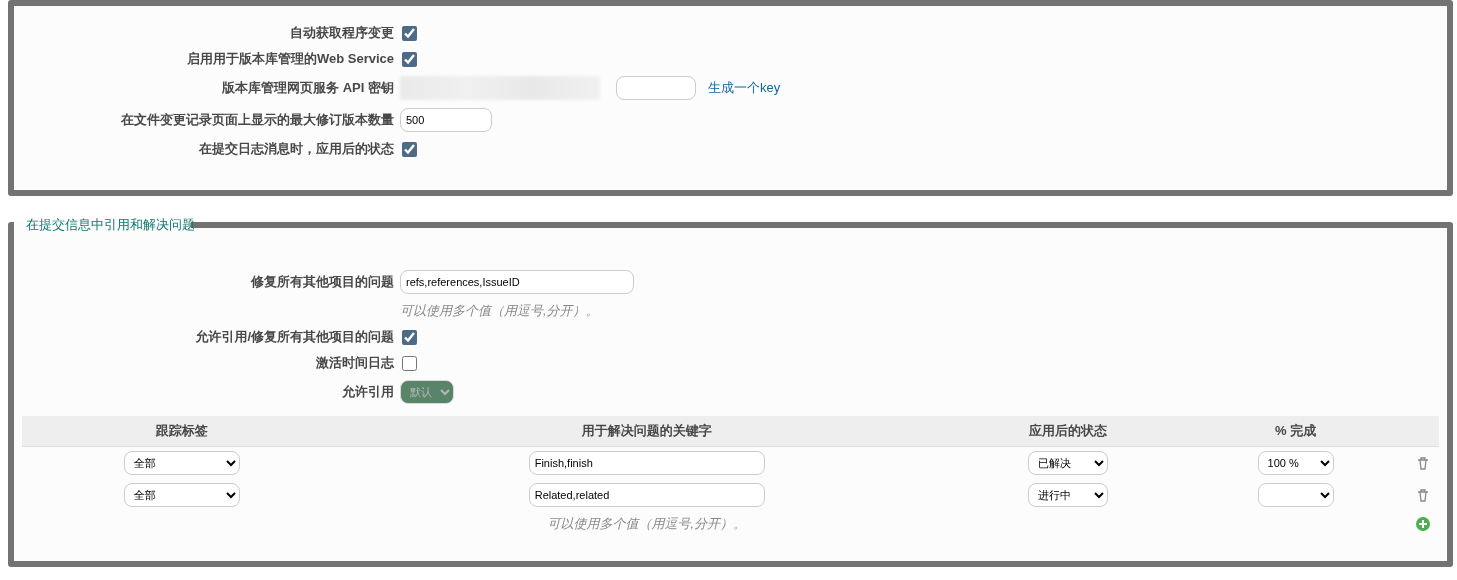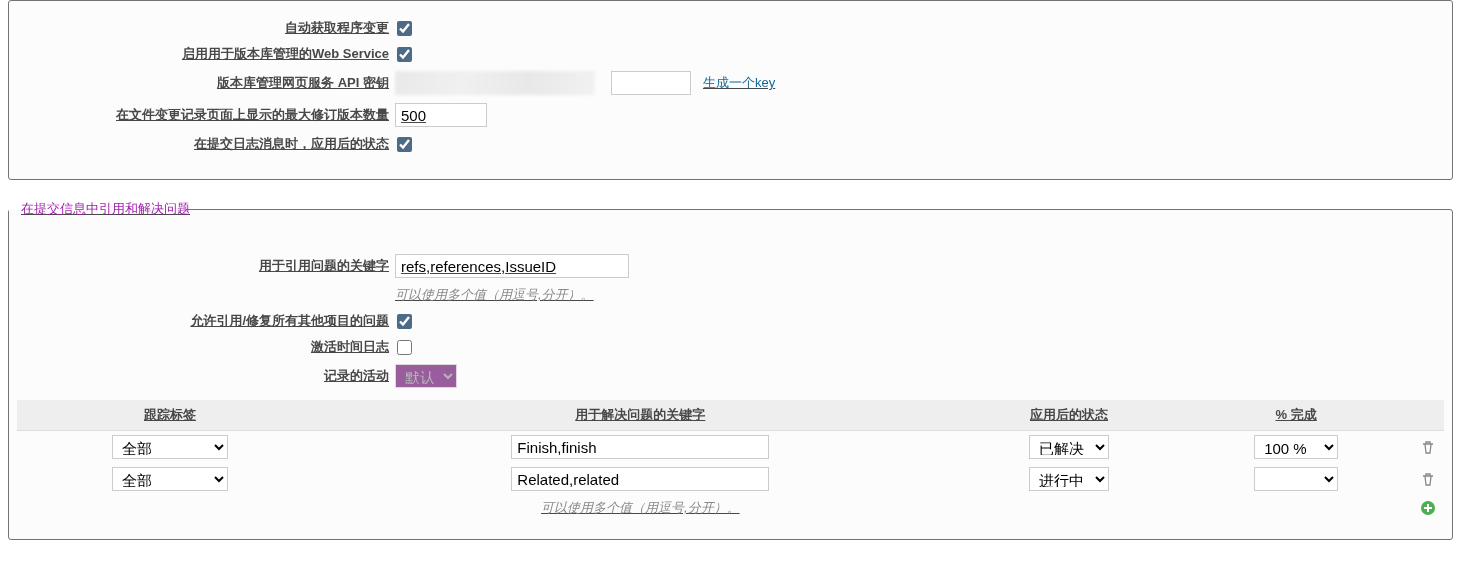--- a/index.html
+++ b/index.html
@@ -5,86 +5,85 @@
   * { box-sizing: border-box; }
   body {
     margin: 0;
     font-family: -apple-system, BlinkMacSystemFont, "Segoe UI", "Microsoft YaHei", sans-serif;
     font-size: 13px;
     color: #484848;
     background: #fff;
     padding: 0;
   }
   .box {
-    border: 1px solid #737373;
+    border: 6px solid #737373;
     background: #fcfcfc;
     border-radius: 3px;
     margin: 0 4px 8px 8px;
-    padding: 10px 0 18px 0;
-    text-decoration: underline;
+    padding: 10px 0 24px 0;
   }
   .form-row {
     display: flex;
     align-items: center;
     margin: 8px 0;
   }
   .form-label {
     width: 386px;
     text-align: right;
     padding-right: 6px;
     font-weight: bold;
     color: #484848;
     font-size: 13px;
   }
   .form-value {
     display: flex;
     align-items: center;
     gap: 12px;
   }
   input[type="text"], select {
-    font-size: 15px;
+    font-size: 11px;
     padding: 3px 5px;
     border: 1px solid #ccc;
-    border-radius: 0;
+    border-radius: 8px;
     background: #fff;
     font-family: inherit;
     height: 24px;
   }
   input.wide { width: 234px; }
   input.mid  { width: 92px; }
   input.api  { width: 80px; }
-  input.tbl  { width: 258px; }
+  input.tbl  { width: 236px; }
   input[type="checkbox"] {
     width: 15px; height: 15px;
     margin: 0 0 0 2px;
     accent-color: #4d6a86;
   }
   a.link { color: #169; text-decoration: none; font-weight: normal; }
   .hint {
     color: #888;
     font-size: 13px;
     margin-left: 386px;
     margin-top: 2px;
     font-style: italic;
   }
   fieldset.box {
     position: relative;
     padding-top: 28px;
     margin-top: 20px;
   }
   legend {
     padding: 0 4px;
-    color: #a21caf;
+    color: #0f766e;
     font-size: 13px;
     position: relative;
     left: 8px;
   }
   select.disabled {
     color: #999;
-    background: #701a75;
+    background: #14532d;
   }
   .blurred {
     width: 200px;
     height: 24px;
     background: linear-gradient(90deg, #e9e9e9, #f0f0f0, #e8e8e8, #f1f1f1);
     filter: blur(1.5px);
     border-radius: 2px;
     display: inline-block;
     margin-right: 4px;
   }
@@ -114,21 +113,21 @@
     font-size: 13px;
   }
   table.grid td.actions { width: 30px; }
   .icon {
     width: 16px; height: 16px; display: inline-block;
     vertical-align: middle; cursor: pointer;
   }
   .icon-trash svg { stroke: #888; fill: none; }
   .icon-add svg { fill: #4caf50; }
   select.sel-small { width: 80px; }
-  select.sel-pct   { width: 84px; }
+  select.sel-pct   { width: 76px; }
   select.sel-track { width: 116px; }
   .right-gutter    { padding-right: 6px; }
 </style>
 </head>
 <body>
 
 <div class="box">
   <div class="form-row">
     <div class="form-label">自动获取程序变更</div>
     <div class="form-value">
@@ -160,21 +159,21 @@
     <div class="form-value">
       <input type="checkbox" checked="" style="">
     </div>
   </div>
 </div>
 
 <fieldset class="box">
   <legend>在提交信息中引用和解决问题</legend>
 
   <div class="form-row">
-    <div class="form-label">用于引用问题的关键字</div>
+    <div class="form-label">修复所有其他项目的问题</div>
     <div class="form-value">
       <input type="text" class="wide" value="refs,references,IssueID" style="">
     </div>
   </div>
   <div class="hint">可以使用多个值（用逗号,分开）。</div>
 
   <div class="form-row">
     <div class="form-label">允许引用/修复所有其他项目的问题</div>
     <div class="form-value">
       <input type="checkbox" checked="" style="">
@@ -182,21 +181,21 @@
   </div>
 
   <div class="form-row">
     <div class="form-label">激活时间日志</div>
     <div class="form-value">
       <input type="checkbox" style="">
     </div>
   </div>
 
   <div class="form-row">
-    <div class="form-label">记录的活动</div>
+    <div class="form-label">允许引用</div>
     <div class="form-value">
       <select class="disabled" disabled="">
         <option>默认</option>
       </select>
     </div>
   </div>
 
   <table class="grid">
     <thead>
       <tr>

